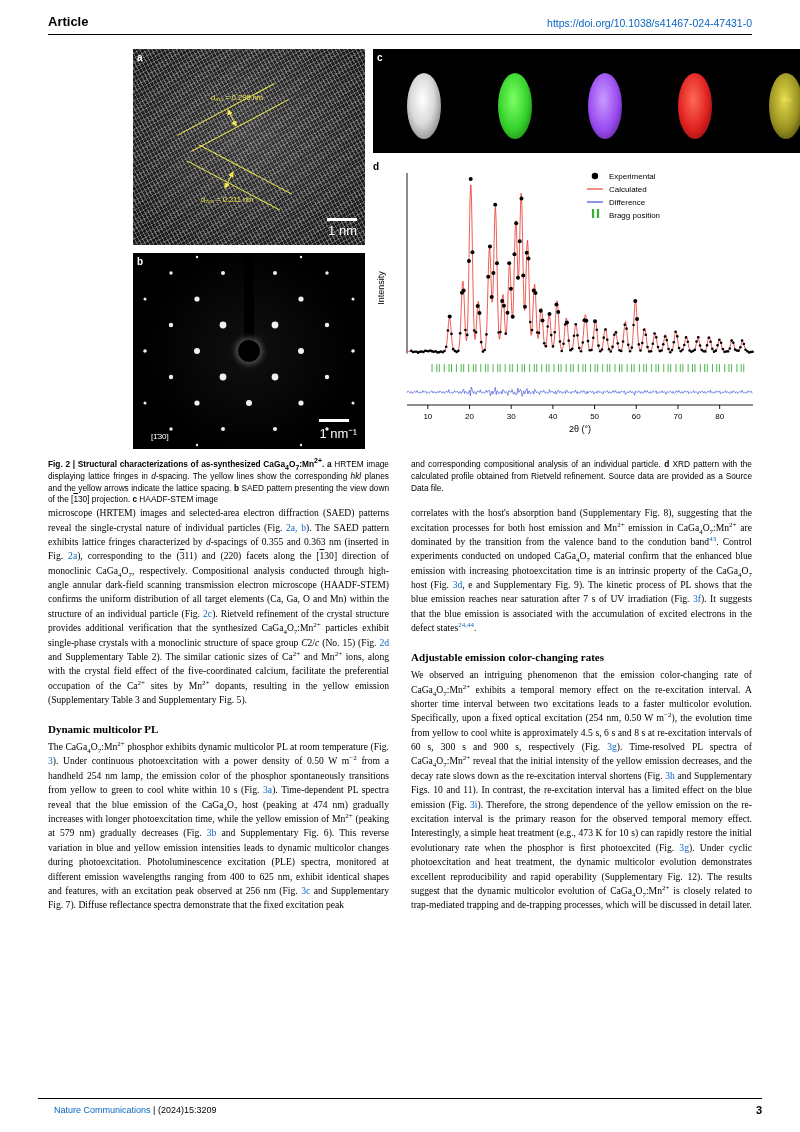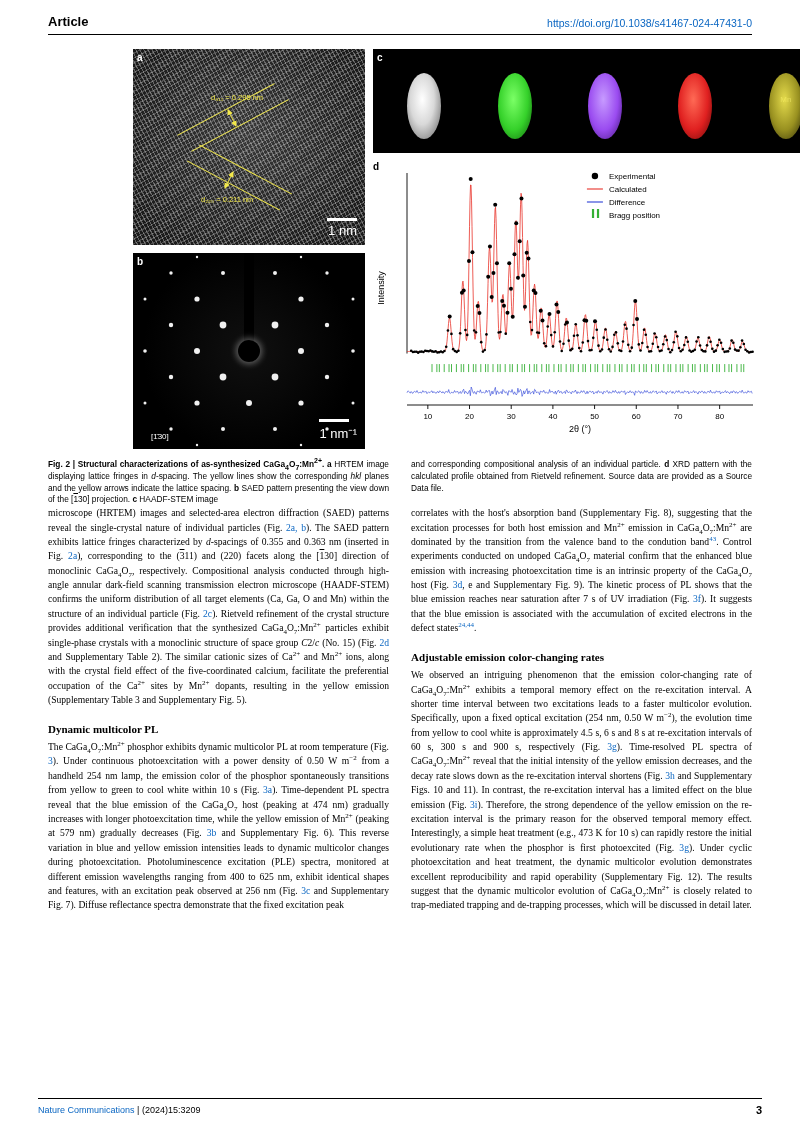--- a/index.html
+++ b/index.html
@@ -108,21 +108,21 @@
   sup { font-size:7px; vertical-align:super; line-height:0; }
   .sub { font-size:7px; vertical-align:sub; line-height:0; }
 
   
   .footer {
     position:absolute; left:38px; right:38px; bottom:16px;
     display:flex; justify-content:space-between; align-items:center;
     border-top:1.5px solid #000; padding-top:5px;
     font-family:"Liberation Sans", sans-serif; font-size:9px;
   }
-  .footer-left { color:#0a66c2; }
+  .footer-left { color:#0a66c2;margin-left:16px; }
   .footer-left .plain { color:#000; }
   .footer-right { font-weight:bold; font-size:11px; }
 </style>
 </head>
 <body>
 
 <div class="page">
 
   <div class="header">
     <div class="header-title">Article</div>

